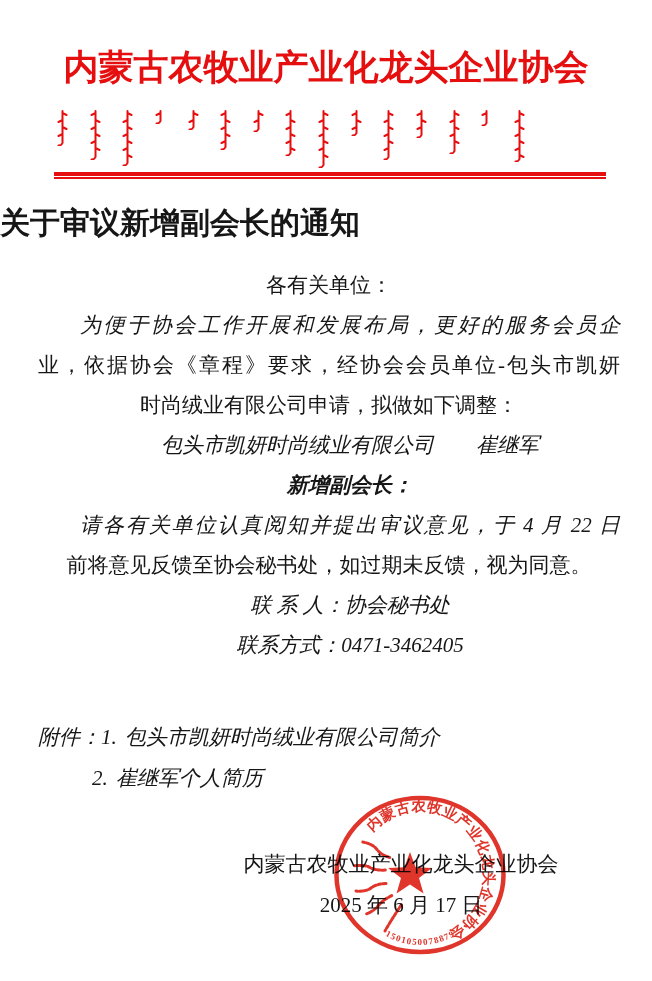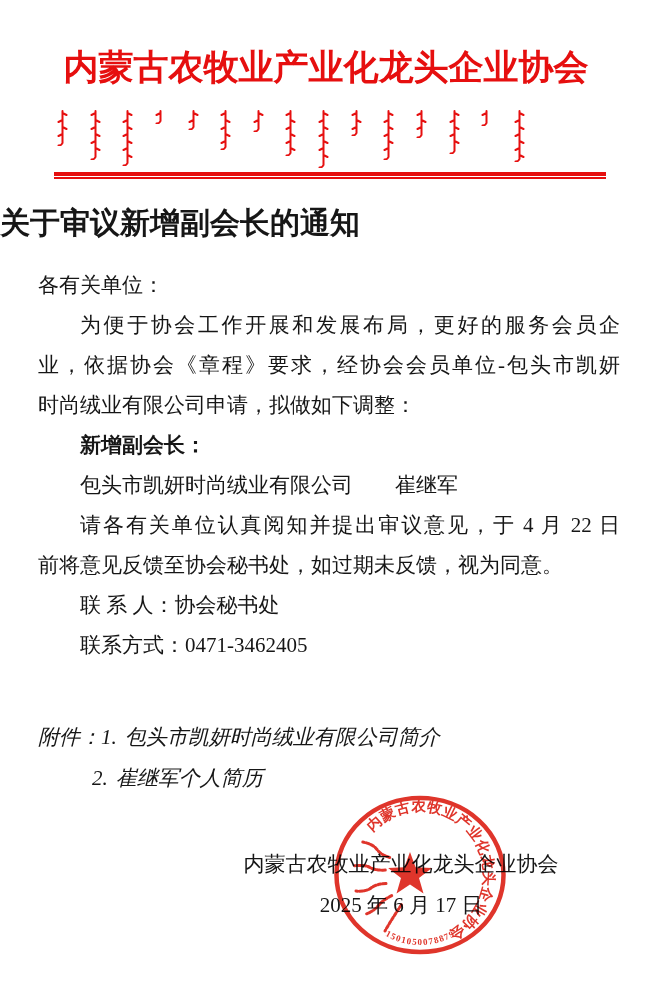--- a/index.html
+++ b/index.html
@@ -34,23 +34,23 @@
     font-size:30px;font-weight:700;
     white-space:nowrap;
   }
   
   .body-block{
     position:absolute;top:265px;left:38px;width:582px;
     font-size:21px;
   }
   .bline{
     height:40px;line-height:40px;
-    white-space:normal;overflow:visible;
+    white-space:normal;overflow:visible;text-align:center;
   }
-  .bline.ind{padding-left:42px;}
+  .bline.ind{padding-left:42px;font-style:italic;}
   .bline.b{font-weight:700;}
   .bline.st{text-align:justify;text-align-last:justify;text-justify:inter-character;}
   
   .attach-block{
     position:absolute;top:717px;left:38px;width:582px;
     font-size:21px;
   }
   .aline{height:41px;line-height:41px;font-style:italic;}
   .aline.second{padding-left:54px;}
   .aline .num{margin-right:8px;}
@@ -128,22 +128,22 @@
     <div class="thin" style="background: rgb(230, 15, 15);"></div>
   </div>
 
   <div class="doc-title">关于审议新增副会长的通知</div>
 
   <div class="body-block" id="bodyBlock">
       <div class="bline">各有关单位：</div>
       <div class="bline ind st">为便于协会工作开展和发展布局，更好的服务会员企</div>
       <div class="bline st">业，依据协会《章程》要求，经协会会员单位-包头市凯妍</div>
       <div class="bline">时尚绒业有限公司申请，拟做如下调整：</div>
+      <div class="bline ind">包头市凯妍时尚绒业有限公司　　崔继军</div>
       <div class="bline ind b">新增副会长：</div>
-      <div class="bline ind">包头市凯妍时尚绒业有限公司　　崔继军</div>
       <div class="bline ind st">请各有关单位认真阅知并提出审议意见，于 4 月 22 日</div>
       <div class="bline">前将意见反馈至协会秘书处，如过期未反馈，视为同意。</div>
       <div class="bline ind">联 系 人：协会秘书处</div>
       <div class="bline ind">联系方式：0471-3462405</div>
     </div>
 
   <div class="attach-block">
     <div class="aline">
       <span>附件：</span><span class="num">1.</span><span>包头市凯妍时尚绒业有限公司简介</span>
     </div>

